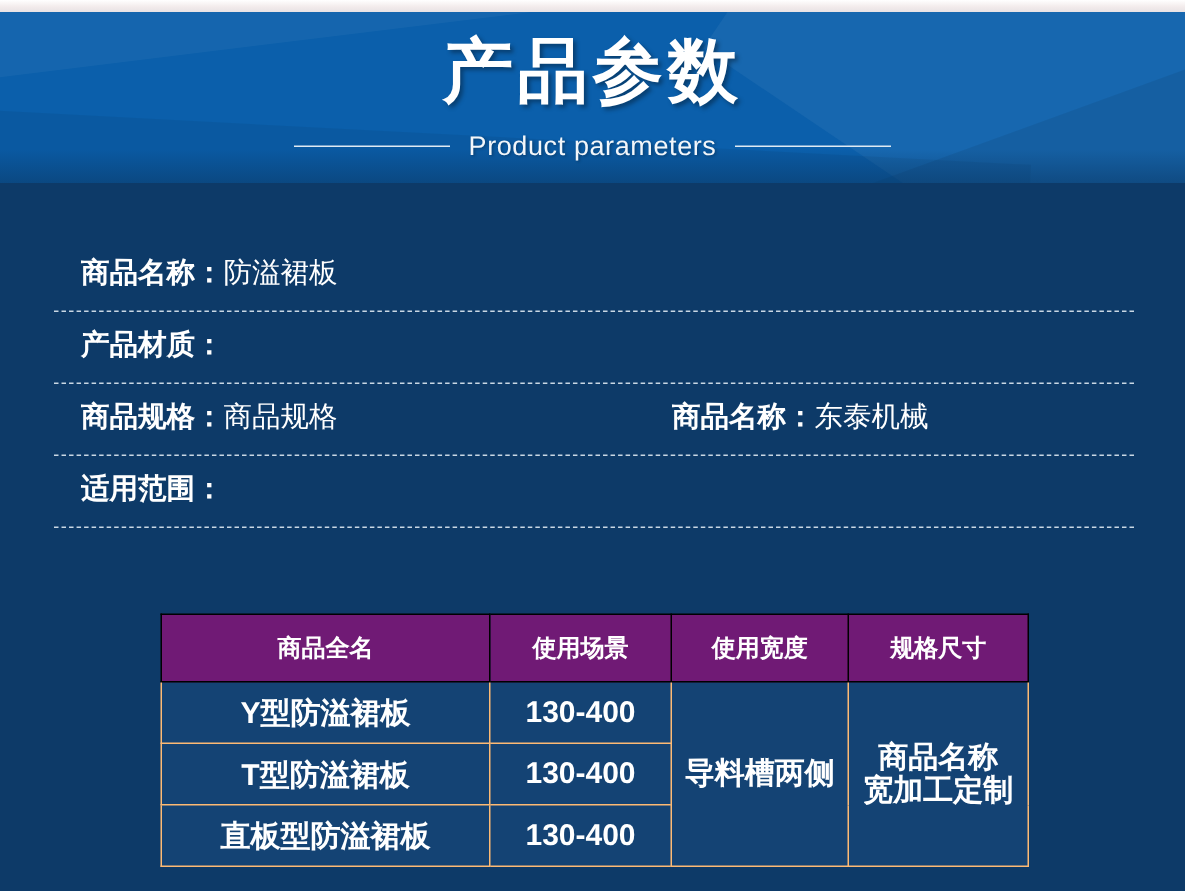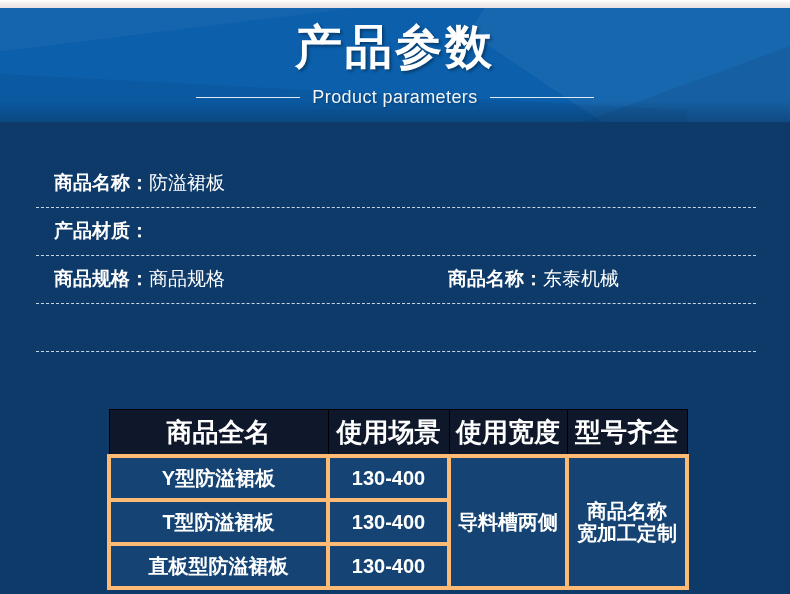--- a/index.html
+++ b/index.html
@@ -170,34 +170,34 @@
   }
   table.spec-table th,
   table.spec-table td {
     border: 1px solid #000000;
     text-align: center;
     vertical-align: middle;
     color: #ffffff;
     font-weight: 700;
   }
   table.spec-table thead th {
-    background: #0f172a;
+    background: #701a75;
     height: 42px;
-    font-size: 26px;
+    font-size: 16px;
     border-color: #2c4f74;
     border-left-color: #000;
     border-right-color: #000;
     border-top-color: #000;
     border-bottom-color: #000;
   }
   table.spec-table tbody td {
     background: #144374;
     height: 38px;
     font-size: 20px;
-    border: 4px solid #fdba74;
+    border: 1px solid #fdba74;
   }
   td.narrow-text {
     font-size: 17px;
     line-height: 22px;
   }
   .col-1 { width: 219px; }
   .col-2 { width: 121px; }
   .col-3 { width: 118px; }
   .col-4 { width: 120px; }
 </style>
@@ -256,41 +256,42 @@
           <span class="spec-label">商品名称：</span>
           <span class="spec-value">东泰机械</span>
         </div>
       </div>
       <div class="sep"></div>
     </div>
 
     <div class="spec-row">
       <div class="spec-cells">
         <div class="spec-cell full">
+          <span class="spec-label">适用范围：</span>
         </div>
       </div>
       <div class="sep"></div>
     </div>
 
   </div>
 
   <div class="table-wrap">
     <table class="spec-table">
       <colgroup>
         <col class="col-1">
           <col class="col-2">
           <col class="col-3">
           <col class="col-4">
       </colgroup>
       <thead>
         <tr>
           <th>商品全名</th>
           <th>使用场景</th>
           <th>使用宽度</th>
-          <th>型号齐全</th>
+          <th>规格尺寸</th>
         </tr>
       </thead>
       <tbody>
         <tr>
           <td>Y型防溢裙板</td>
           <td>130-400</td>
           <td class="narrow-text" rowspan="3">导料槽两侧</td>
           <td class="narrow-text" rowspan="3">
             <span>商品名称</span><br>
             <span>宽加工定制</span>

